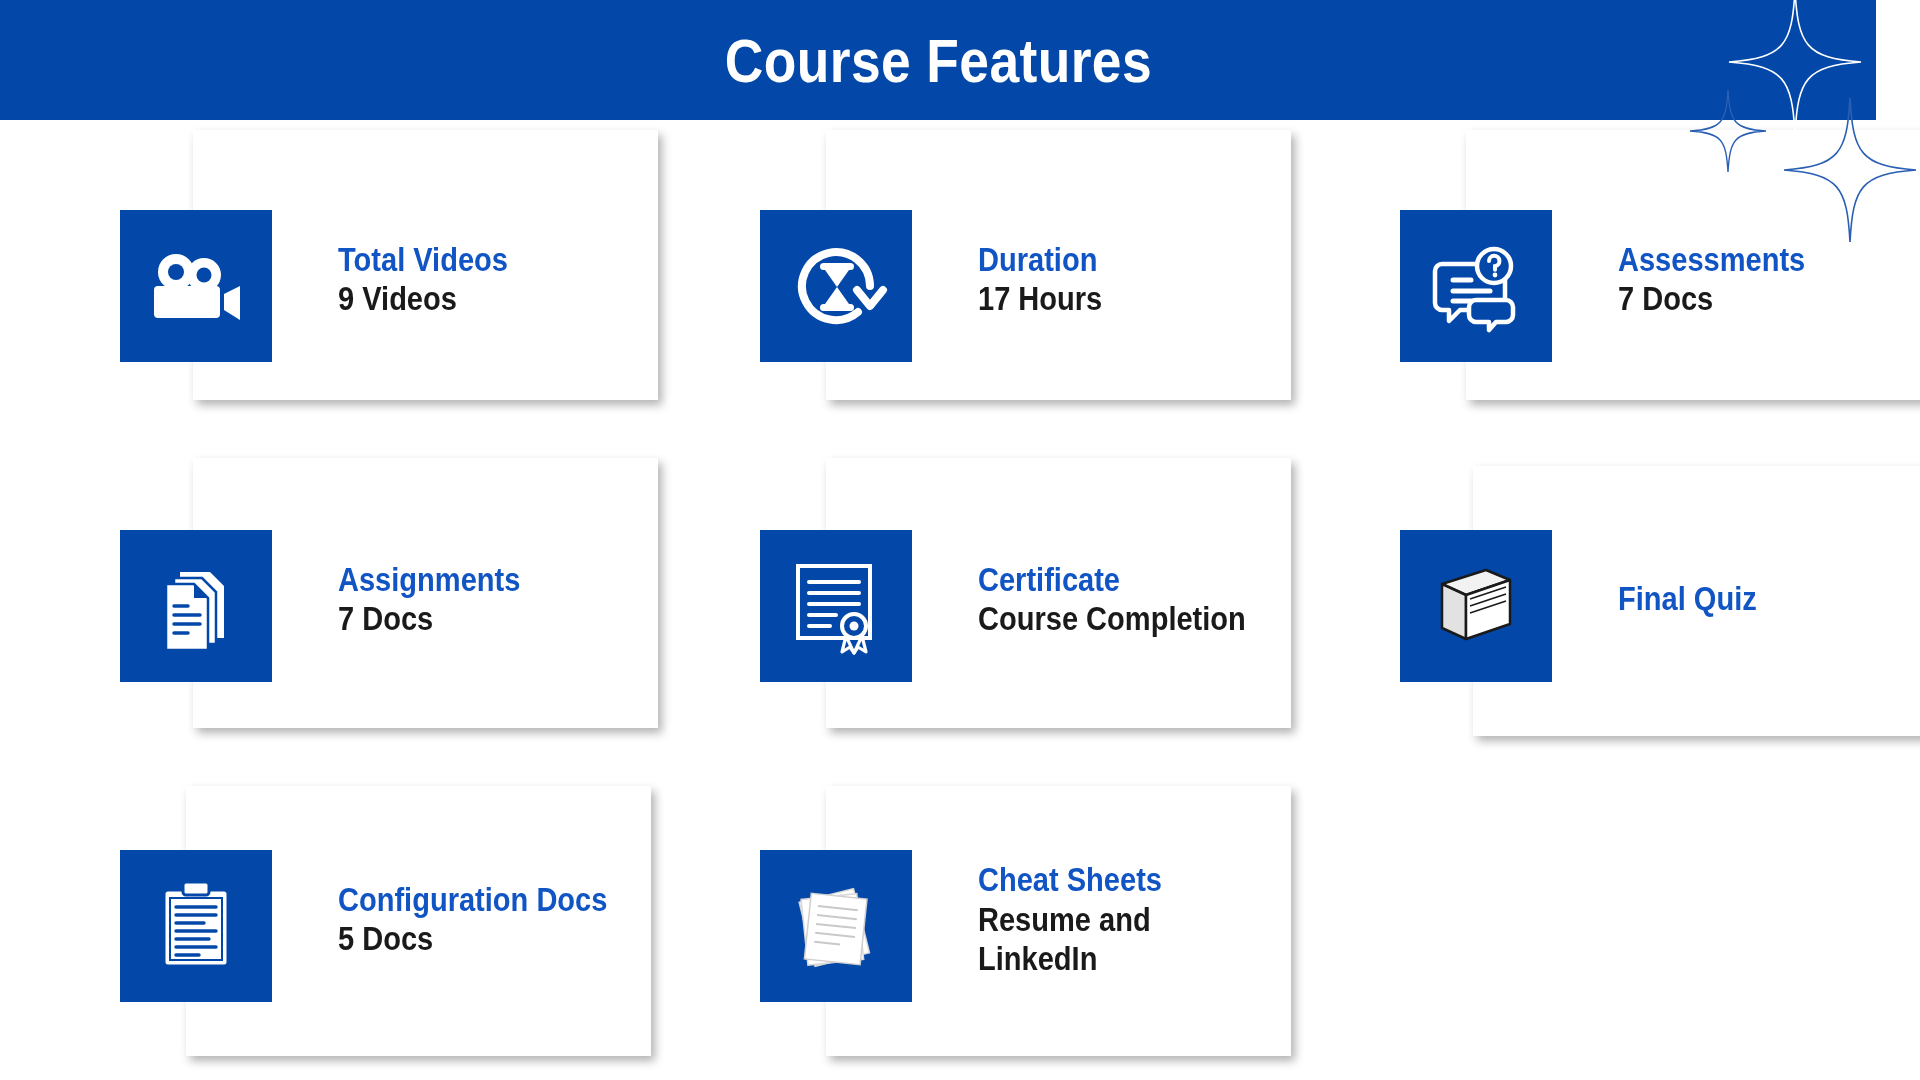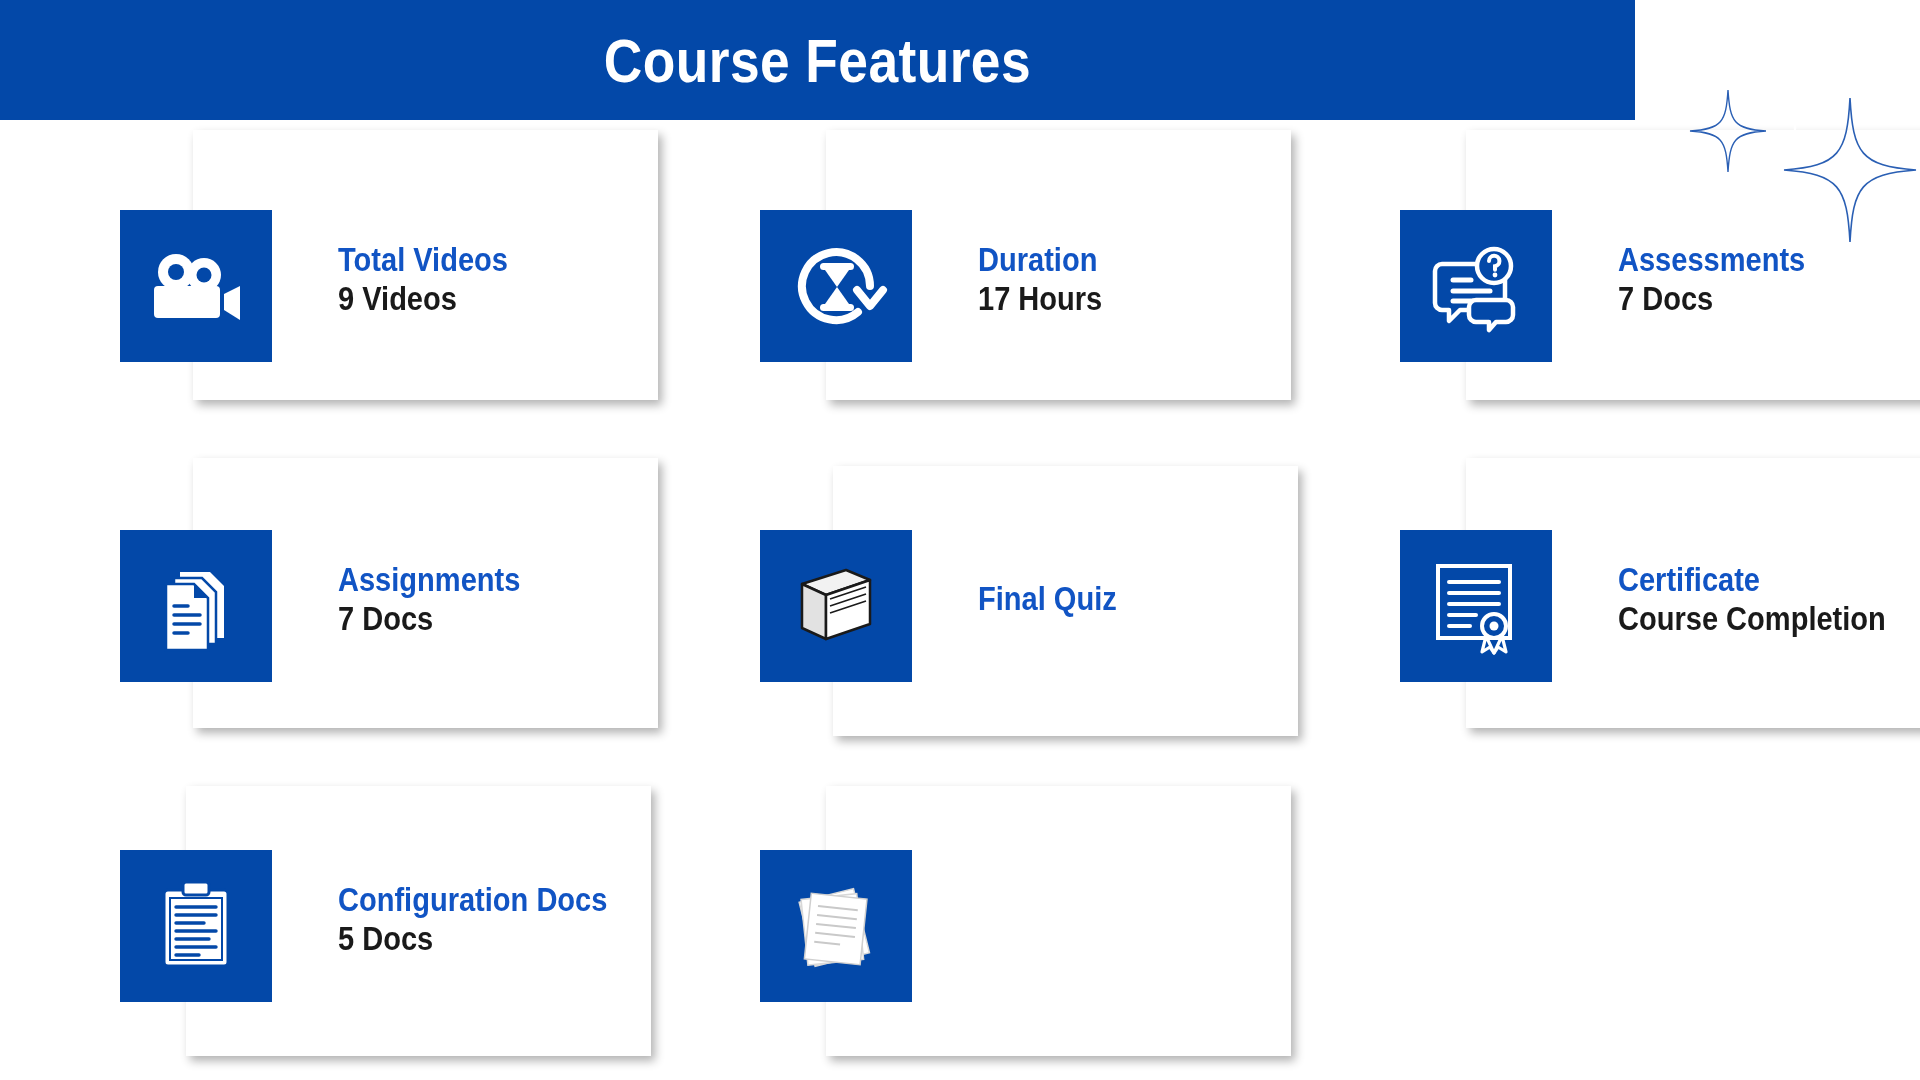--- a/index.html
+++ b/index.html
@@ -7,21 +7,21 @@
   body {
     background:#ffffff;
     font-family:"Liberation Sans", sans-serif;
     overflow:hidden;
     position:relative;
   }
 
   
   .header {
     position:absolute; top:0; left:0;
-    width:1635px; height:120px;
+    width:1876px; height:120px;
     background:#0348a8;
     overflow:visible;
   }
   .header-title {
     position:absolute;
     left:0; right:0; top:50%;
     transform:translateY(-50%);
     text-align:center;
     color:#ffffff;
     font-size:62px;
@@ -201,58 +201,58 @@
         <line x1="30" y1="70" x2="56" y2="70" stroke="#0348a8" stroke-width="3.5" stroke-linecap="round"></line>
         <line x1="30" y1="79" x2="44" y2="79" stroke="#0348a8" stroke-width="3.5" stroke-linecap="round"></line>
       </svg>
     </div>
     <div class="card-text">
       <div class="card-title">Assignments</div>
       <div class="card-sub">7 Docs</div>
     </div>
   </div>
 
-
-  <div class="cell r3 c1 notext">
-    <div class="card"></div>
-    <div class="icon-box">
-      <svg width="104" height="104" viewBox="0 0 104 104">
-        <path d="M18 30 l44 -14 l24 10 l-44 15 z" fill="#f2f2f2" stroke="#1a1a1a" stroke-width="2.5" stroke-linejoin="round"></path>
-        <path d="M18 30 l24 11 v44 l-24 -11 z" fill="#e2e2e2" stroke="#1a1a1a" stroke-width="2.5" stroke-linejoin="round"></path>
-        <path d="M42 41 l44 -15 v44 l-44 15 z" fill="#ffffff" stroke="#1a1a1a" stroke-width="2.5" stroke-linejoin="round"></path>
-        <path d="M46 45 l36 -12" fill="none" stroke="#1a1a1a" stroke-width="1.6"></path>
-        <path d="M46 52 l36 -12" fill="none" stroke="#1a1a1a" stroke-width="1.6"></path>
-        <path d="M46 59 l36 -12" fill="none" stroke="#1a1a1a" stroke-width="1.6"></path>
-      </svg>
-    </div>
-    <div class="card-text">
-      <div class="card-title">Final Quiz</div>
-      <div class="card-sub"></div>
-    </div>
-  </div>
 
   <div class="cell r2 c3">
     <div class="card"></div>
     <div class="icon-box">
       <svg width="104" height="104" viewBox="0 0 104 104">
         <rect x="14" y="12" width="72" height="72" fill="none" stroke="#ffffff" stroke-width="4"></rect>
         <line x1="25" y1="28" x2="75" y2="28" stroke="#ffffff" stroke-width="4" stroke-linecap="round"></line>
         <line x1="25" y1="39" x2="75" y2="39" stroke="#ffffff" stroke-width="4" stroke-linecap="round"></line>
         <line x1="25" y1="50" x2="75" y2="50" stroke="#ffffff" stroke-width="4" stroke-linecap="round"></line>
         <line x1="25" y1="61" x2="52" y2="61" stroke="#ffffff" stroke-width="4" stroke-linecap="round"></line>
         <line x1="25" y1="72" x2="46" y2="72" stroke="#ffffff" stroke-width="4" stroke-linecap="round"></line>
         <circle cx="70" cy="72" r="12" fill="#0348a8" stroke="#ffffff" stroke-width="4"></circle>
         <circle cx="70" cy="72" r="4.5" fill="#ffffff"></circle>
         <path d="M62 82 l-4 16 l8 -5 l4 6 z" fill="#0348a8" stroke="#ffffff" stroke-width="3.2" stroke-linejoin="round"></path>
         <path d="M78 82 l4 16 l-8 -5 l-4 6 z" fill="#0348a8" stroke="#ffffff" stroke-width="3.2" stroke-linejoin="round"></path>
       </svg>
     </div>
     <div class="card-text">
       <div class="card-title">Certificate</div>
       <div class="card-sub">Course Completion</div>
+    </div>
+  </div>
+
+  <div class="cell r3 c1 notext">
+    <div class="card"></div>
+    <div class="icon-box">
+      <svg width="104" height="104" viewBox="0 0 104 104">
+        <path d="M18 30 l44 -14 l24 10 l-44 15 z" fill="#f2f2f2" stroke="#1a1a1a" stroke-width="2.5" stroke-linejoin="round"></path>
+        <path d="M18 30 l24 11 v44 l-24 -11 z" fill="#e2e2e2" stroke="#1a1a1a" stroke-width="2.5" stroke-linejoin="round"></path>
+        <path d="M42 41 l44 -15 v44 l-44 15 z" fill="#ffffff" stroke="#1a1a1a" stroke-width="2.5" stroke-linejoin="round"></path>
+        <path d="M46 45 l36 -12" fill="none" stroke="#1a1a1a" stroke-width="1.6"></path>
+        <path d="M46 52 l36 -12" fill="none" stroke="#1a1a1a" stroke-width="1.6"></path>
+        <path d="M46 59 l36 -12" fill="none" stroke="#1a1a1a" stroke-width="1.6"></path>
+      </svg>
+    </div>
+    <div class="card-text">
+      <div class="card-title">Final Quiz</div>
+      <div class="card-sub"></div>
     </div>
   </div>
 
   <div class="cell r3 c2">
     <div class="card"></div>
     <div class="icon-box">
       <svg width="104" height="104" viewBox="0 0 104 104">
         <rect x="20" y="16" width="64" height="76" rx="4" fill="#ffffff" stroke="#0348a8" stroke-width="3"></rect>
         <rect x="26" y="24" width="52" height="62" fill="none" stroke="#0348a8" stroke-width="2"></rect>
         <rect x="39" y="8" width="26" height="13" rx="3" fill="#ffffff" stroke="#0348a8" stroke-width="3"></rect>
@@ -284,15 +284,19 @@
         <g transform="rotate(6 52 52)">
           <rect x="24" y="22" width="56" height="66" fill="#ffffff" stroke="#cfcfcf" stroke-width="1.5"></rect>
           <line x1="32" y1="34" x2="72" y2="34" stroke="#c9c9c9" stroke-width="2"></line>
           <line x1="32" y1="43" x2="72" y2="43" stroke="#c9c9c9" stroke-width="2"></line>
           <line x1="32" y1="52" x2="72" y2="52" stroke="#c9c9c9" stroke-width="2"></line>
           <line x1="32" y1="61" x2="72" y2="61" stroke="#c9c9c9" stroke-width="2"></line>
           <line x1="32" y1="70" x2="58" y2="70" stroke="#c9c9c9" stroke-width="2"></line>
         </g>
       </svg>
     </div>
+    <div class="card-text">
+      <div class="card-title">Cheat Sheets</div>
+      <div class="card-sub two-line">Resume and<br>LinkedIn</div>
+    </div>
   </div>
 
 </div>
 
 </body></html>

